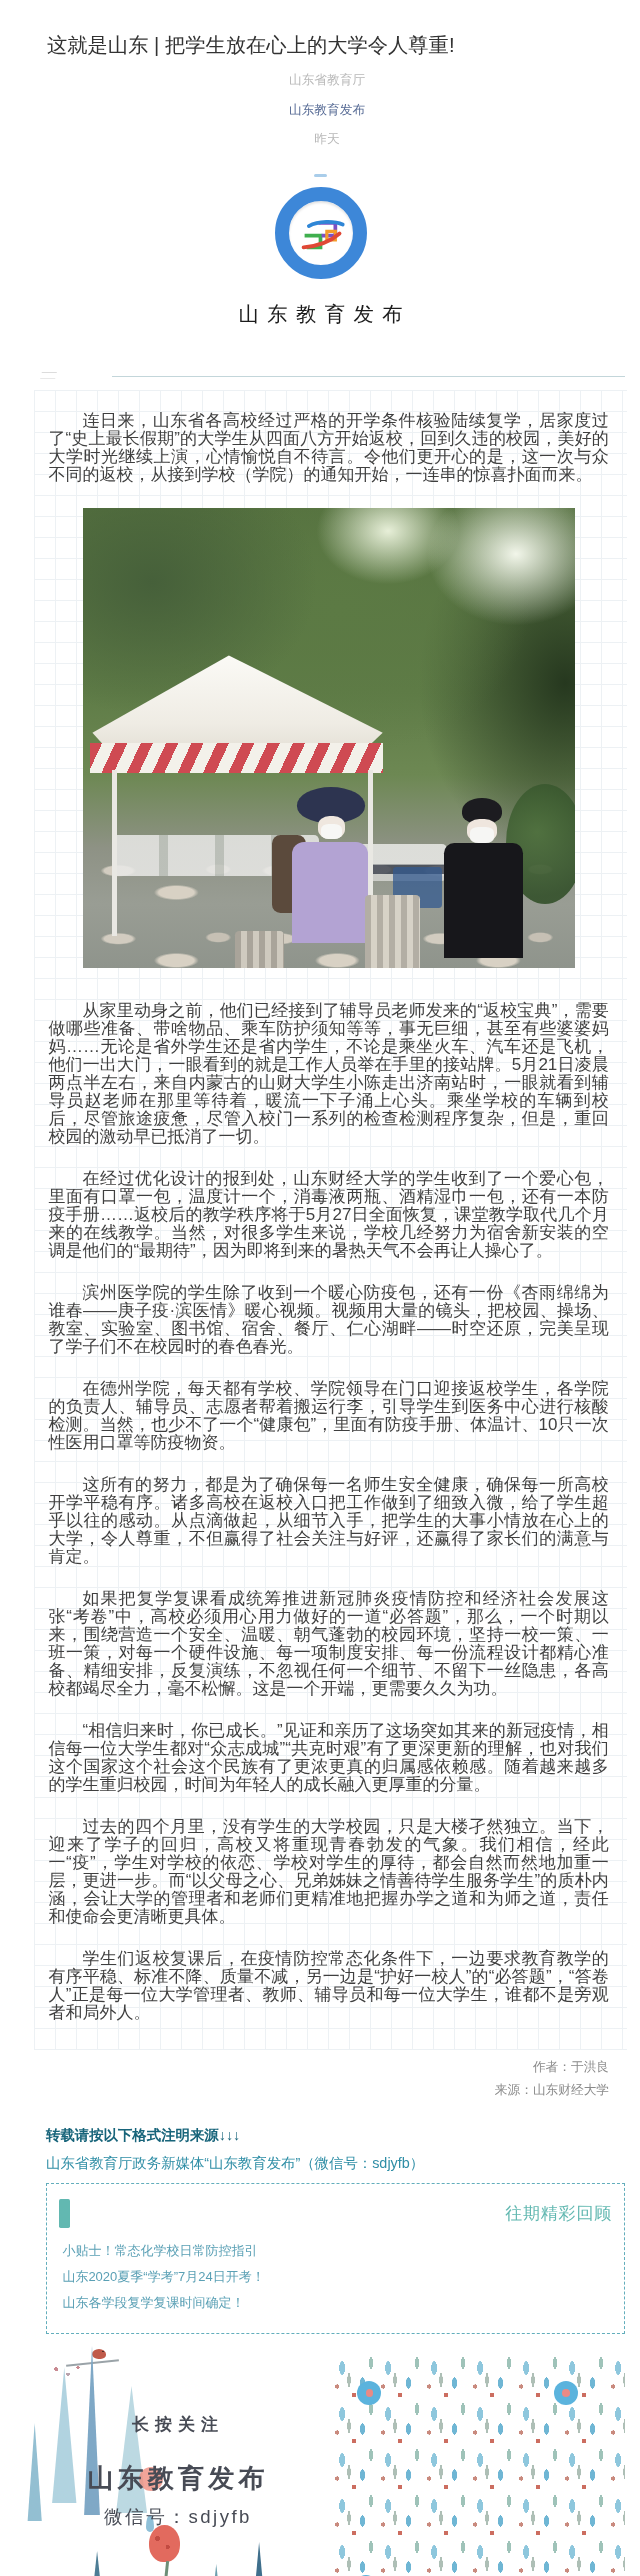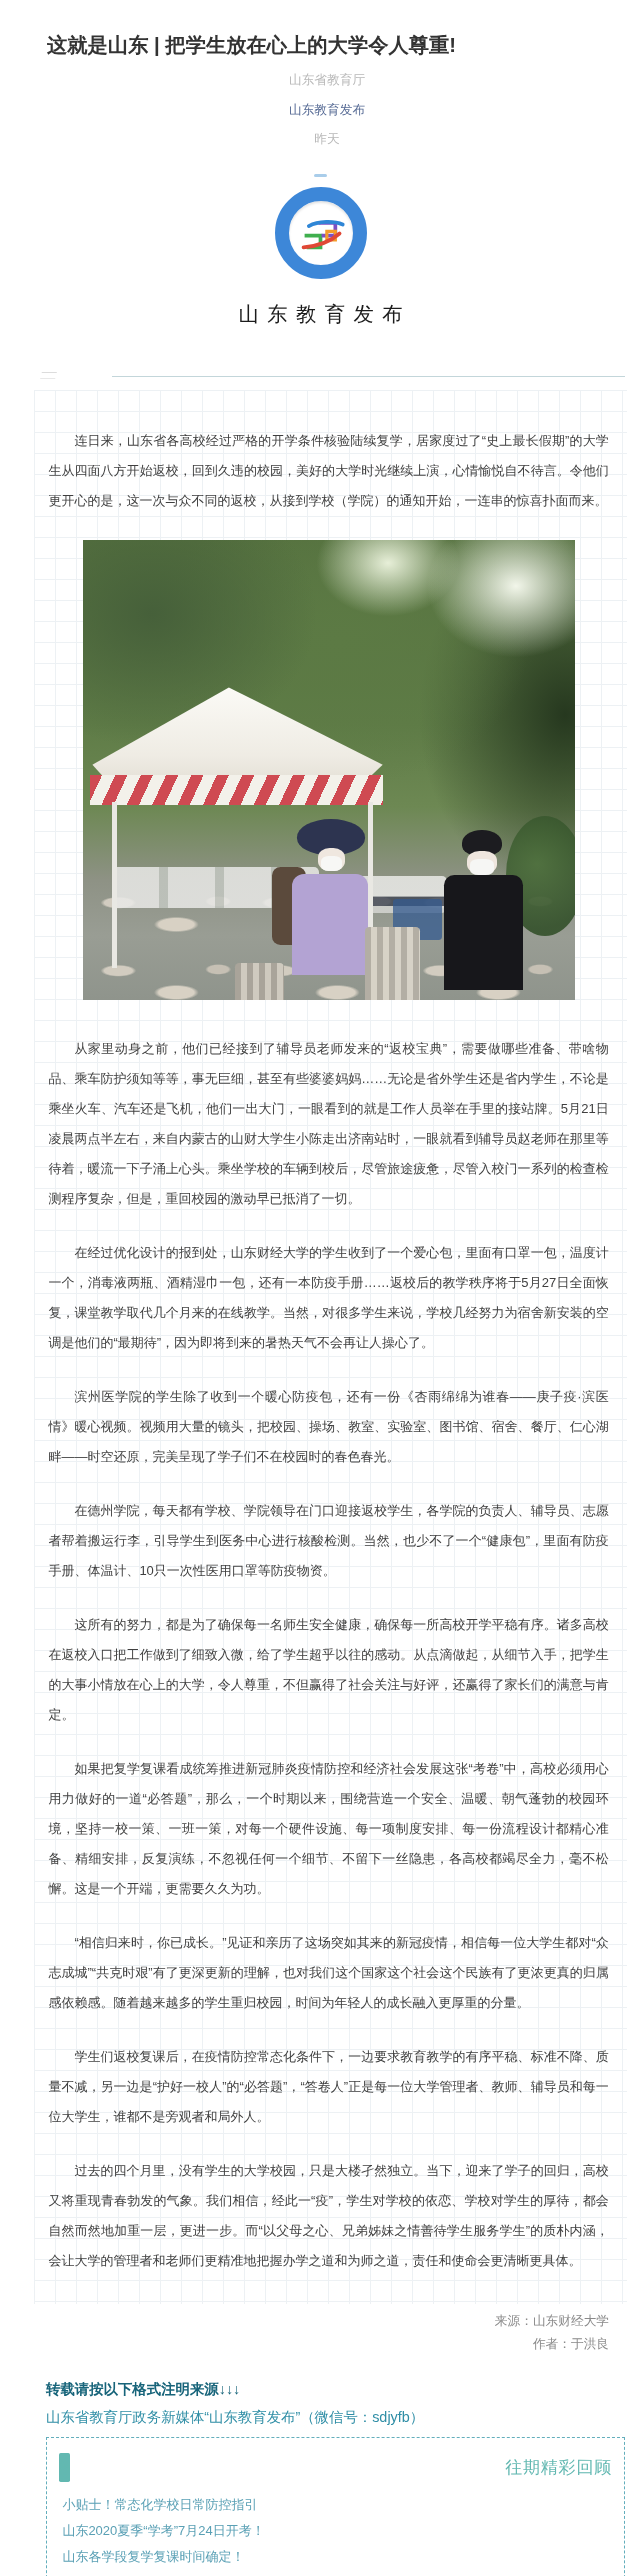--- a/index.html
+++ b/index.html
@@ -1,21 +1,21 @@
 <!DOCTYPE html>
 <html style="font-size:13.6px"><head>
 <meta charset="utf-8">
 <style>
   html,body{margin:0;padding:0;background:#ffffff;}
   body{width:641px;font-family:"Liberation Sans","DejaVu Sans",sans-serif;-webkit-font-smoothing:antialiased;}
   .page{width:641px;position:relative;overflow:hidden;background:#fff;}
 
   
   .header{padding:30.5px 34px 0 47px;}
-  .title{margin:0;font-size:20.3px;line-height:1.45;font-weight:700;color:#333;}
+  .title{margin:0;font-size:20.3px;line-height:1.45;font-weight:400;color:#333;}
   .byline{margin-top:12px;font-size:12.7px;color:#b9b9b9;display:flex;gap:12.7px;align-items:center;flex-direction:column;}
   .byline .account{color:#576b95;cursor:pointer;text-decoration:none;}
 
   
   .logo-block{text-align:center;margin-top:25.4px;}
   .logo-dash{width:13.6px;height:3.4px;border-radius:1.7px;background:#a9cdea;margin:0 auto 10.2px;}
   .logo-ring{width:92px;height:92px;box-sizing:border-box;border-radius:50%;
     border:14.4px solid #3d87d8;background:#fff;margin:0 auto;
     display:flex;align-items:center;justify-content:center;
     box-shadow:inset 0 1.7px 2.5px rgba(0,0,0,.12);}
@@ -26,21 +26,21 @@
   .divider{position:relative;margin-top:44px;height:8.5px;}
   .divider-mark{position:absolute;left:41px;top:0.8px;width:15.3px;height:5.1px;
     border-top:1.7px solid #dcdcdc;border-bottom:1.7px solid #e8e8e8;transform:skewX(-14deg);}
   .divider-line{position:absolute;left:112px;right:16px;top:4.2px;height:0.8px;background:#c3d6da;}
 
   
   .article-body{margin:10.2px 13.6px 0 34px;box-sizing:border-box;padding:22px 18.6px 3.4px 14.4px;
     background-image:linear-gradient(to right,#edf1f4 0.8px,transparent 0.8px),
                      linear-gradient(to bottom,#edf1f4 0.8px,transparent 0.8px);
     background-size:21px 21px;}
-  .article-body p{margin:14px 0 24px;font-size:13px;line-height:30px;color:#3f3f3f;
+  .article-body p{margin:0 0 24px;font-size:17px;line-height:18px;color:#3f3f3f;
     text-align:justify;text-indent:2em;}
 
   
   .photo{width:492px;height:460px;margin:13.6px auto 34px;position:relative;overflow:hidden;
     background:
       radial-gradient(ellipse 127px 102px at 88% 10%,#f2f6ea 0%,rgba(242,246,234,0) 70%),
       radial-gradient(ellipse 102px 76px at 62% 5%,#e7efd8 0%,rgba(231,239,216,0) 70%),
       radial-gradient(ellipse 220px 178px at 14% 16%,#46603a 0%,rgba(70,96,58,0) 75%),
       radial-gradient(ellipse 254px 195px at 52% 22%,#5c7a44 0%,rgba(92,122,68,0) 75%),
       radial-gradient(ellipse 203px 254px at 98% 38%,#26381f 0%,rgba(38,56,31,0) 72%),
@@ -114,21 +114,21 @@
   .f-flower{left:149px;top:183px;width:30.5px;height:37px;background:#e26a5e;border-radius:50% 50% 46% 46%;
     background-image:radial-gradient(circle 2.5px at 8.5px 13.6px,#c24b42 98%,transparent),
       radial-gradient(circle 2.1px at 18.6px 22px,#c24b42 98%,transparent);}
   .f-stem1{left:164px;top:219px;width:2.5px;height:41px;background:#6d8f77;transform:rotate(6deg);}
   .f-flower2{left:287px;top:239px;width:18.6px;height:22px;background:#d98a7e;border-radius:50% 50% 46% 46%;}
   .f-dot-pink{left:139px;top:125px;width:24px;height:24px;background:#ef8d80;border-radius:50%;opacity:.8;}
   .f-leaf-blue{left:146px;top:173px;width:7.6px;height:17px;background:#8fc0d8;border-radius:50% 50% 50% 50%/70% 70% 30% 30%;}
   .f-txt{width:356px;left:0;text-align:center;color:#474b55;}
   .f-follow1{top:71px;font-size:17px;letter-spacing:6px;font-weight:600;}
   .f-follow2{top:119px;font-size:26px;letter-spacing:4.2px;font-weight:600;}
-  .f-follow3{top:175px;font-size:18.6px;letter-spacing:2.5px;text-decoration:underline;}
+  .f-follow3{top:162px;font-size:18.6px;letter-spacing:2.5px;}
   .f-qr{left:332px;top:13.6px;width:293px;height:256px;
     background-image:
       radial-gradient(ellipse 3px 6.8px at 10.2px 12px,#8ec7dd 98%,transparent),
       radial-gradient(ellipse 2.5px 6px at 30.5px 27px,#6fb6d4 98%,transparent),
       radial-gradient(circle 2.5px at 22px 39px,#cc6d60 98%,transparent),
       radial-gradient(ellipse 2.1px 6px at 39px 6.8px,#9fc3b9 98%,transparent),
       radial-gradient(circle 2.1px at 5.1px 30.5px,#c98a7e 98%,transparent),
       radial-gradient(ellipse 1.7px 7.6px at 17px 24px,#aebfb6 98%,transparent);
     background-size:46px 46px;}
   .f-qr-c{width:24px;height:24px;border-radius:50%;background:#5bb3dd;display:flex;align-items:center;justify-content:center;}
@@ -196,27 +196,27 @@
       <div class="ph-lug2"></div>
     </div>
 
     <p>从家里动身之前，他们已经接到了辅导员老师发来的“返校宝典”，需要做哪些准备、带啥物品、乘车防护须知等等，事无巨细，甚至有些婆婆妈妈……无论是省外学生还是省内学生，不论是乘坐火车、汽车还是飞机，他们一出大门，一眼看到的就是工作人员举在手里的接站牌。5月21日凌晨两点半左右，来自内蒙古的山财大学生小陈走出济南站时，一眼就看到辅导员赵老师在那里等待着，暖流一下子涌上心头。乘坐学校的车辆到校后，尽管旅途疲惫，尽管入校门一系列的检查检测程序复杂，但是，重回校园的激动早已抵消了一切。</p>
     <p>在经过优化设计的报到处，山东财经大学的学生收到了一个爱心包，里面有口罩一包，温度计一个，消毒液两瓶、酒精湿巾一包，还有一本防疫手册……返校后的教学秩序将于5月27日全面恢复，课堂教学取代几个月来的在线教学。当然，对很多学生来说，学校几经努力为宿舍新安装的空调是他们的“最期待”，因为即将到来的暑热天气不会再让人操心了。</p>
     <p>滨州医学院的学生除了收到一个暖心防疫包，还有一份《杏雨绵绵为谁春——庚子疫·滨医情》暖心视频。视频用大量的镜头，把校园、操场、教室、实验室、图书馆、宿舍、餐厅、仁心湖畔——时空还原，完美呈现了学子们不在校园时的春色春光。</p>
     <p>在德州学院，每天都有学校、学院领导在门口迎接返校学生，各学院的负责人、辅导员、志愿者帮着搬运行李，引导学生到医务中心进行核酸检测。当然，也少不了一个“健康包”，里面有防疫手册、体温计、10只一次性医用口罩等防疫物资。</p>
     <p>这所有的努力，都是为了确保每一名师生安全健康，确保每一所高校开学平稳有序。诸多高校在返校入口把工作做到了细致入微，给了学生超乎以往的感动。从点滴做起，从细节入手，把学生的大事小情放在心上的大学，令人尊重，不但赢得了社会关注与好评，还赢得了家长们的满意与肯定。</p>
     <p>如果把复学复课看成统筹推进新冠肺炎疫情防控和经济社会发展这张“考卷”中，高校必须用心用力做好的一道“必答题”，那么，一个时期以来，围绕营造一个安全、温暖、朝气蓬勃的校园环境，坚持一校一策、一班一策，对每一个硬件设施、每一项制度安排、每一份流程设计都精心准备、精细安排，反复演练，不忽视任何一个细节、不留下一丝隐患，各高校都竭尽全力，毫不松懈。这是一个开端，更需要久久为功。</p>
     <p>“相信归来时，你已成长。”见证和亲历了这场突如其来的新冠疫情，相信每一位大学生都对“众志成城”“共克时艰”有了更深更新的理解，也对我们这个国家这个社会这个民族有了更浓更真的归属感依赖感。随着越来越多的学生重归校园，时间为年轻人的成长融入更厚重的分量。</p>
+    <p>过去的四个月里，没有学生的大学校园，只是大楼孑然独立。当下，迎来了学子的回归，高校又将重现青春勃发的气象。我们相信，经此一“疫”，学生对学校的依恋、学校对学生的厚待，都会自然而然地加重一层，更进一步。而“以父母之心、兄弟姊妹之情善待学生服务学生”的质朴内涵，会让大学的管理者和老师们更精准地把握办学之道和为师之道，责任和使命会更清晰更具体。</p>
     <p>学生们返校复课后，在疫情防控常态化条件下，一边要求教育教学的有序平稳、标准不降、质量不减，另一边是“护好一校人”的“必答题”，“答卷人”正是每一位大学管理者、教师、辅导员和每一位大学生，谁都不是旁观者和局外人。</p>
-    <p>过去的四个月里，没有学生的大学校园，只是大楼孑然独立。当下，迎来了学子的回归，高校又将重现青春勃发的气象。我们相信，经此一“疫”，学生对学校的依恋、学校对学生的厚待，都会自然而然地加重一层，更进一步。而“以父母之心、兄弟姊妹之情善待学生服务学生”的质朴内涵，会让大学的管理者和老师们更精准地把握办学之道和为师之道，责任和使命会更清晰更具体。</p>
   </div>
 
   <div class="credits">
+    <div>作者：于洪良</div>
     <div>来源：山东财经大学</div>
-    <div>作者：于洪良</div>
   </div>
 
   <div class="repost">
     <div class="repost-notice">转载请按以下格式注明来源↓↓↓</div>
     <div class="repost-format">山东省教育厅政务新媒体“山东教育发布”（微信号：sdjyfb）</div>
   </div>
 
   <div class="recap-box">
     <div class="recap-title-row">
       <span class="recap-bar"></span>

